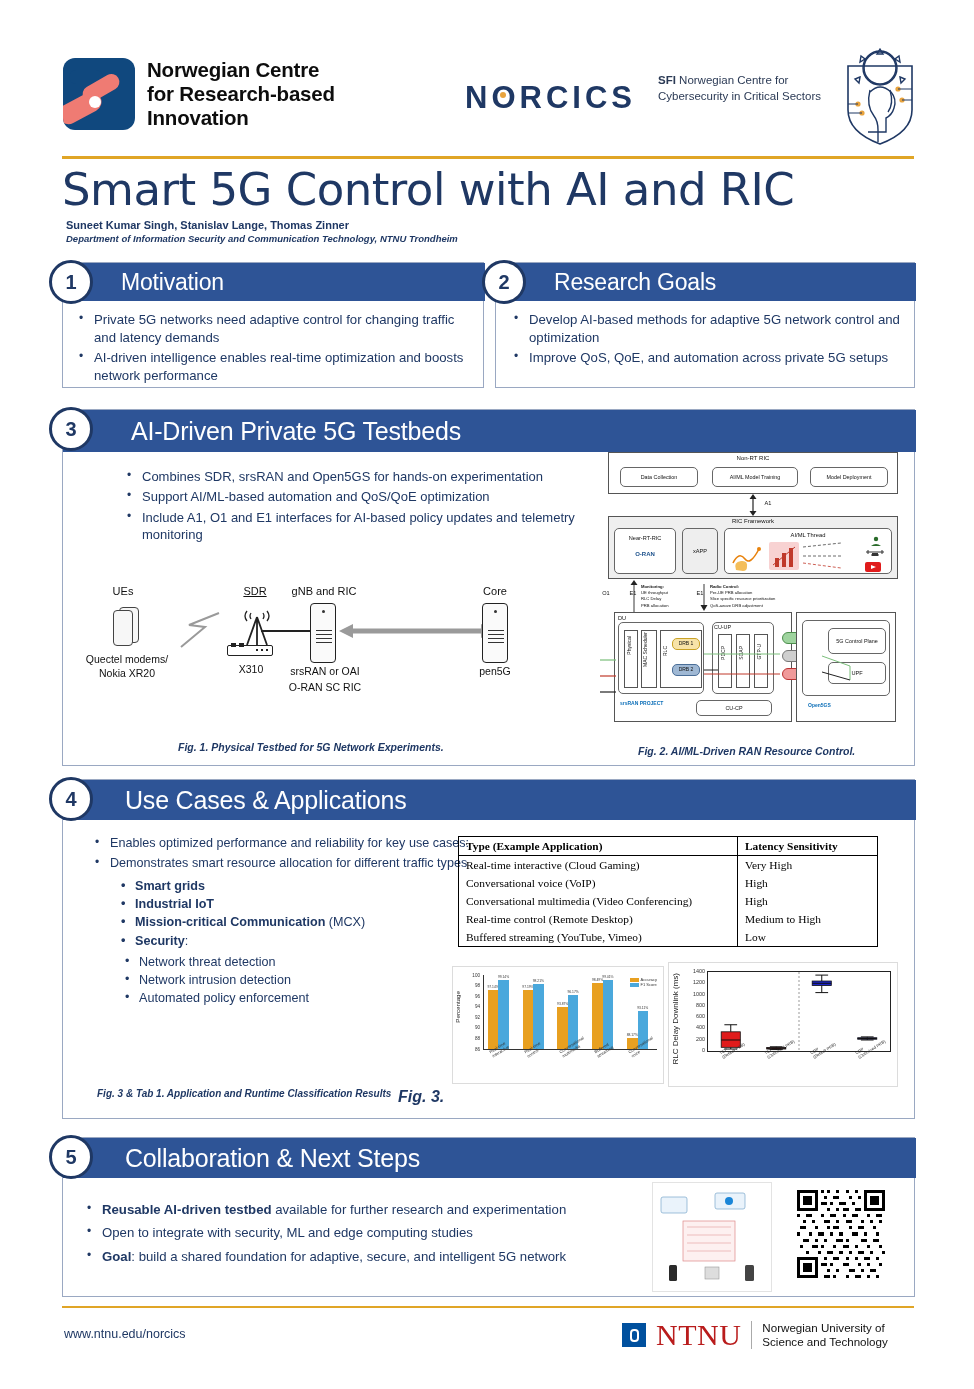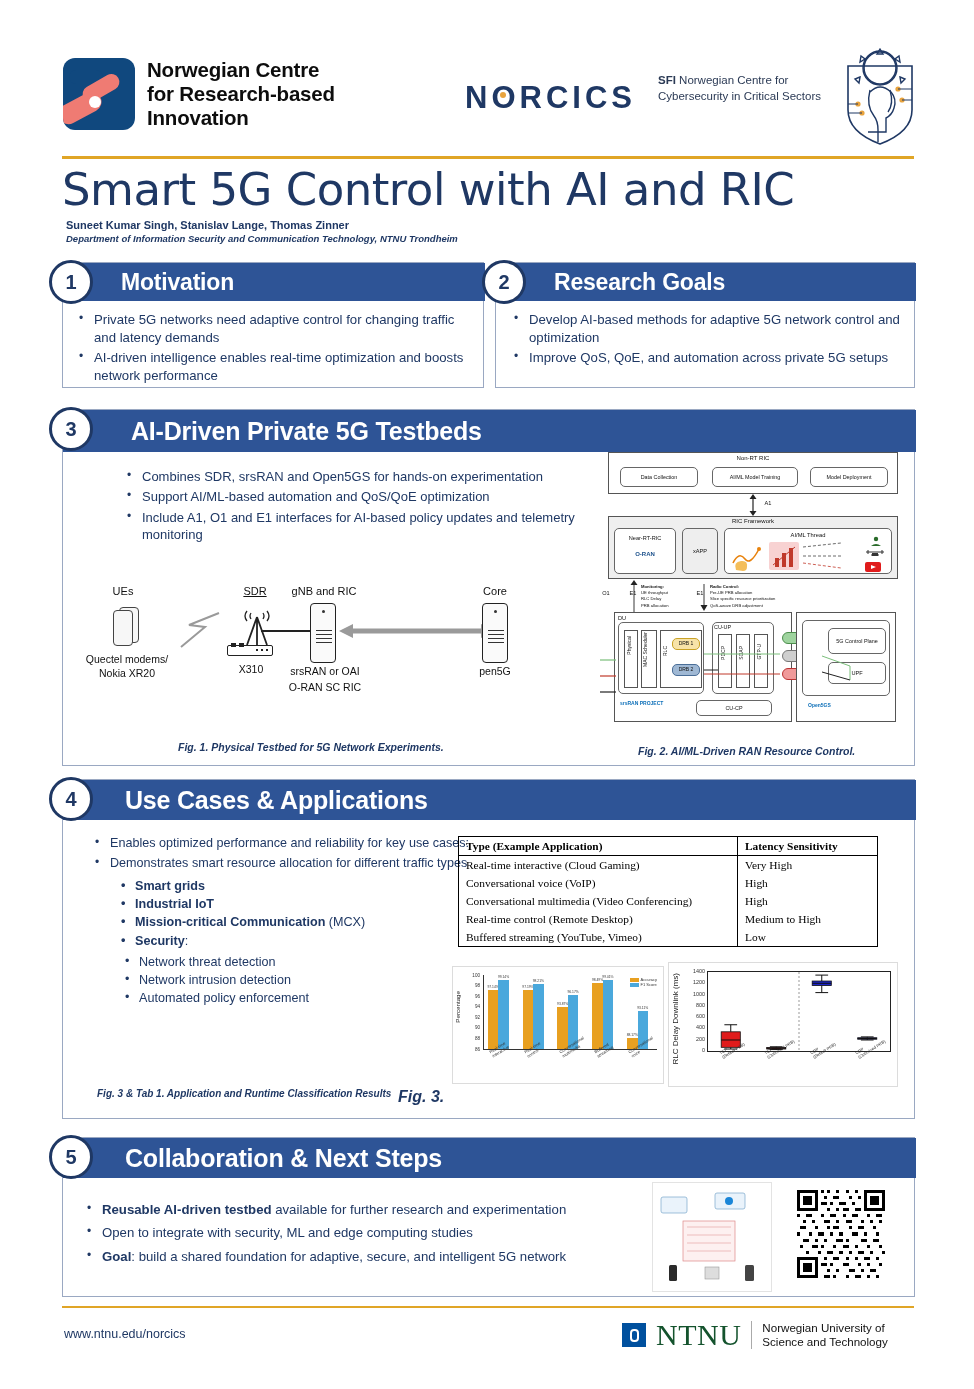--- a/index.html
+++ b/index.html
@@ -30,21 +30,21 @@
   .gold-rule { position: absolute; left: 62px; top: 156px; width: 852px; height: 3px; background: #e0a526; }
 
   
   .title { position: absolute; left: 62px; top: 163px; font-size: 45px; font-weight: normal; color: #1f3864; letter-spacing: -0.5px; white-space: nowrap; font-family: "DejaVu Sans", sans-serif; }
   .authors { position: absolute; left: 66px; top: 219px; font-size: 11px; font-weight: bold; color: #1f3864; }
   .affil { position: absolute; left: 66px; top: 233px; font-size: 9.5px; font-style: italic; font-weight: bold; color: #1f3864; }
 
   
   .sec { position: absolute; border: 1px solid #9aa8c2; background: #fff; }
   .sec-head { position: absolute; left: 0; top: 0; height: 38px; background: #2e5496; display: flex; align-items: center; }
-  .sec-head .ttl { color: #fff; font-size: 23px; font-weight: bold; margin-left: 58px; letter-spacing: -0.2px; white-space: nowrap; }
+  .sec-head .ttl { color: #fff; font-size: 23px; font-weight: normal; margin-left: 58px; letter-spacing: -0.2px; white-space: nowrap; }
   .badge { position: absolute; left: -14px; top: -3px; width: 44px; height: 44px; border-radius: 50%; border: 3px solid #1f3864; background: #fff; color: #1f3864; font-size: 20px; font-weight: bold; display: flex; align-items: center; justify-content: center; z-index: 4; }
 
   ul.bl { list-style: none; margin: 0; padding: 0; }
   ul.bl li { position: relative; padding-left: 17px; font-size: 13.2px; line-height: 1.34; color: #1f3864; margin-bottom: 3px; }
   ul.bl li::before { content: "\2022"; position: absolute; left: 2px; top: -1px; font-size: 12px; color: #1f3864; }
   ul.bl li b { font-weight: bold; }
 
   
   #sec1 { left: 62px; top: 262px; width: 422px; height: 126px; }
   #sec1 .sec-head { width: 422px; }
@@ -126,21 +126,21 @@
 
   .mini-diagram { position: absolute; left: 652px; top: 1182px; width: 120px; height: 110px; border: 1px solid #e3e3e3; background: #fff; font-size: 4px; color: #333; }
   .qr { position: absolute; left: 797px; top: 1190px; width: 88px; height: 88px; }
 
   
   .foot-rule { position: absolute; left: 62px; top: 1306px; width: 852px; height: 2px; background: #e0a526; }
   .foot-url { position: absolute; left: 64px; top: 1327px; font-size: 12.5px; color: #1f3864; }
   .ntnu { position: absolute; left: 622px; top: 1318px; display: flex; align-items: center; gap: 10px; }
   .ntnu-mark { width: 24px; height: 24px; background: #00509e; display: flex; align-items: center; justify-content: center; }
   .ntnu-mark i { display: block; width: 9px; height: 13px; border: 2.5px solid #fff; border-radius: 4px; }
-  .ntnu-word { font-family: "Liberation Serif", serif; font-size: 30px; letter-spacing: 0.5px; color: #14532d; }
+  .ntnu-word { font-family: "Liberation Serif", serif; font-size: 30px; letter-spacing: 0.5px; color: #b91c1c; }
   .ntnu-div { width: 1px; height: 28px; background: #aaa; }
   .ntnu-sub { font-size: 11.6px; line-height: 1.25; color: #111; }
 </style>
 </head>
 <body>
 
 <div class="poster">
 
   <div class="header">
 

